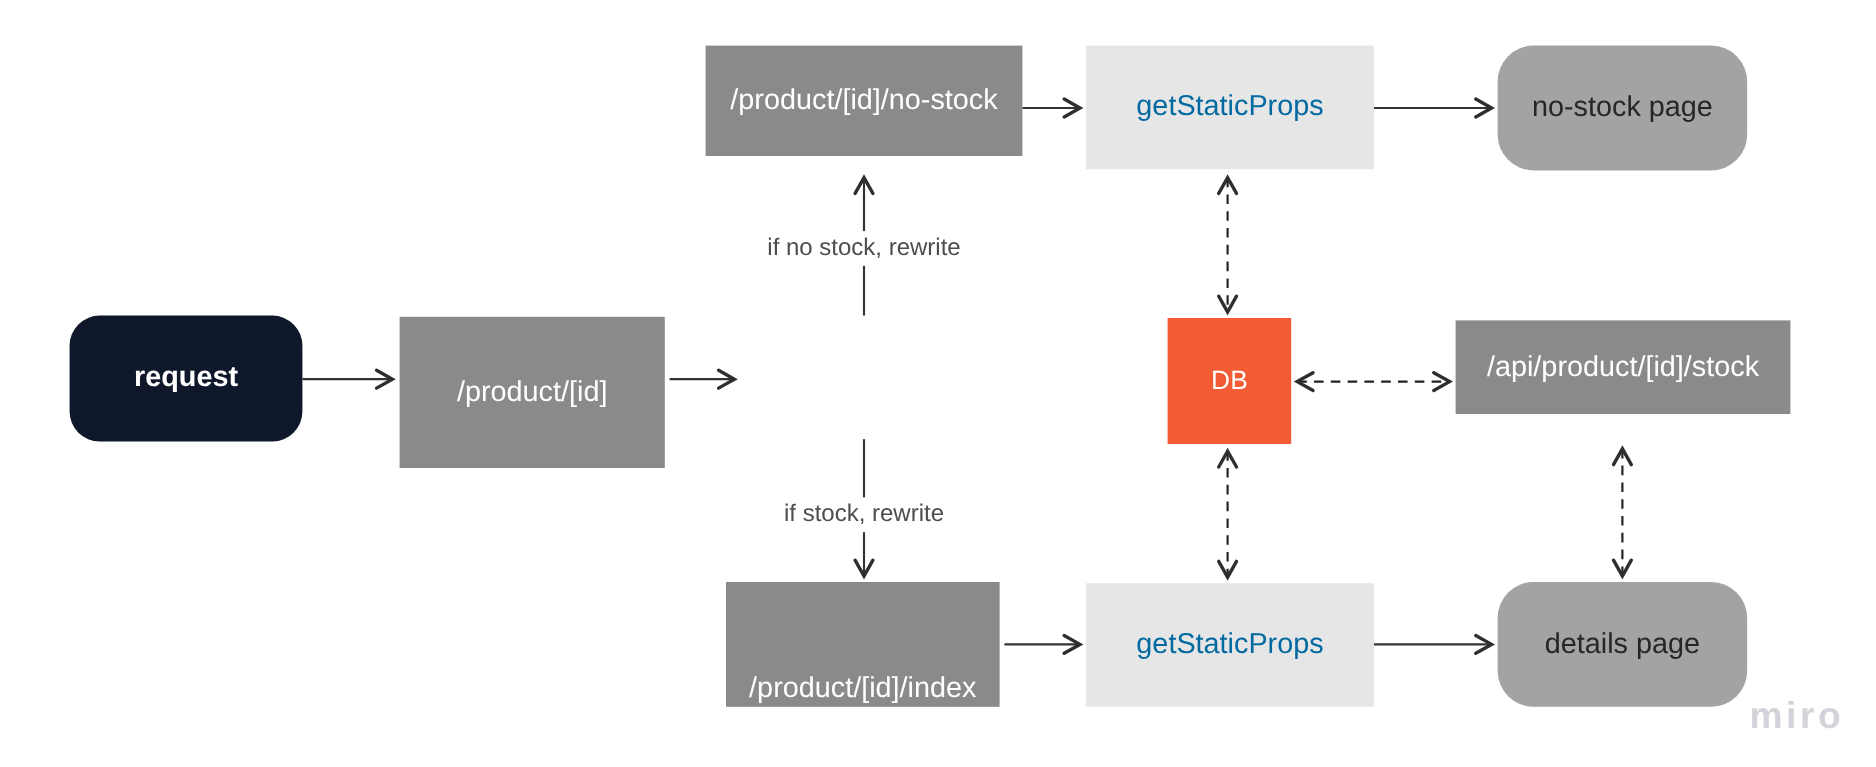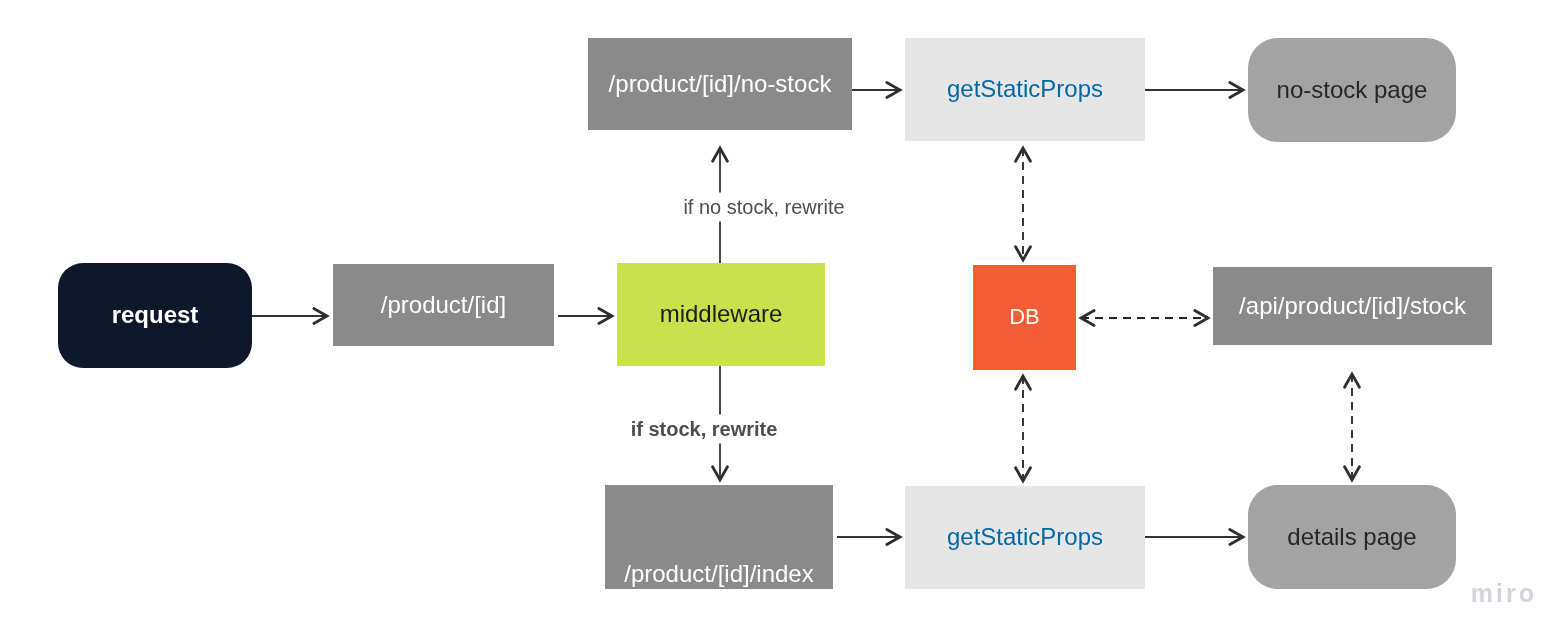--- a/index.html
+++ b/index.html
@@ -19,21 +19,21 @@
   .node-green{background:#c9e14d;color:#1c1c1c;}
   .node-yellow{background:#a3a3a3;color:#262626;border-radius:30px;}
   .node-orange{background:#f45c35;color:#ffffff;font-size:22px;}
   .edge-label{
     position:absolute;transform:translate(-50%,-50%);
     background:#ffffff;padding:3px 8px;
     font-size:20px;color:#4d4d4d;white-space:nowrap;
   }
   .watermark{
     position:absolute;right:26px;top:579px;
-    font-size:25px;font-weight:600;letter-spacing:3px;color:#d3d3d9;
+    font-size:31px;font-weight:600;letter-spacing:3px;color:#d3d3d9;
   }
 </style>
 </head>
 <body>
 
 <div class="canvas">
 
   <svg class="edges" viewBox="0 0 1563 639" xmlns="http://www.w3.org/2000/svg">
     <defs>
       <marker id="ah" viewBox="0 0 12 12" refX="10" refY="6" markerWidth="11" markerHeight="11" orient="auto-start-reverse">
@@ -55,27 +55,24 @@
       <path d="M1081 318 L1208 318" marker-start="url(#ah)" marker-end="url(#ah)"></path>
       <path d="M1023 376 L1023 481" marker-start="url(#ah)" marker-end="url(#ah)"></path>
       <path d="M1352 374 L1352 480" marker-start="url(#ah)" marker-end="url(#ah)"></path>
     </g>
   </svg>
 
   <div class="node node-black" style="left:58px;top:263px;width:194px;height:105px;">
     <span>request</span>
   </div>
 
-  <div class="node node-gray" style="left:333px;top:264px;width:221px;height:82px;justify-content:center;">
+  <div class="node node-gray" style="left:333px;top:264px;width:221px;height:126px;justify-content:center;">
     <span>/product/[id]</span>
   </div>
 
-  <div class="node node-green" style="left:617px;top:263px;width:208px;height:103px;">
-    <span>middleware</span>
-  </div>
 
   <div class="node node-gray" style="left:588px;top:38px;width:264px;height:92px;">
     <span>/product/[id]/no-stock</span>
   </div>
 
   <div class="node node-lightgray" style="left:905px;top:38px;width:240px;height:103px;">
     <span>getStaticProps</span>
   </div>
 
   <div class="node node-yellow" style="left:1248px;top:38px;width:208px;height:104px;">
@@ -95,19 +92,19 @@
   </div>
 
   <div class="node node-lightgray" style="left:905px;top:486px;width:240px;height:103px;">
     <span>getStaticProps</span>
   </div>
 
   <div class="node node-yellow" style="left:1248px;top:485px;width:208px;height:104px;">
     <span>details page</span>
   </div>
 
-  <div class="edge-label" style="left:720px;top:207px;margin-left:44px;">if no stock, rewrite</div>
+  <div class="edge-label" style="left:720px;top:207px;">if no stock, rewrite</div>
 
-  <div class="edge-label" style="left:704px;top:429px;font-weight:bold;">if stock, rewrite</div>
+  <div class="edge-label" style="left:720px;top:429px;">if stock, rewrite</div>
 
   <div class="watermark">miro</div>
 
 </div>
 
 </body></html>

